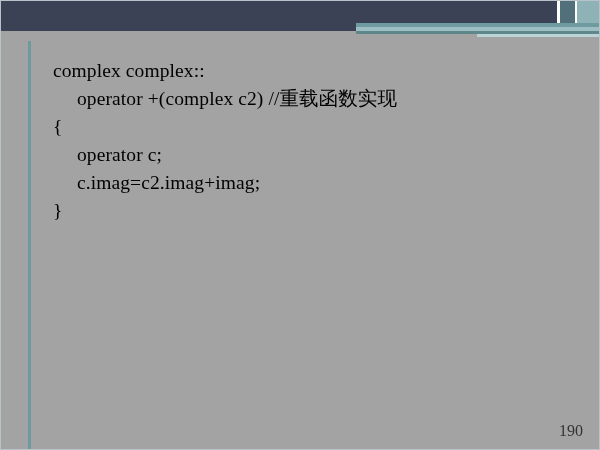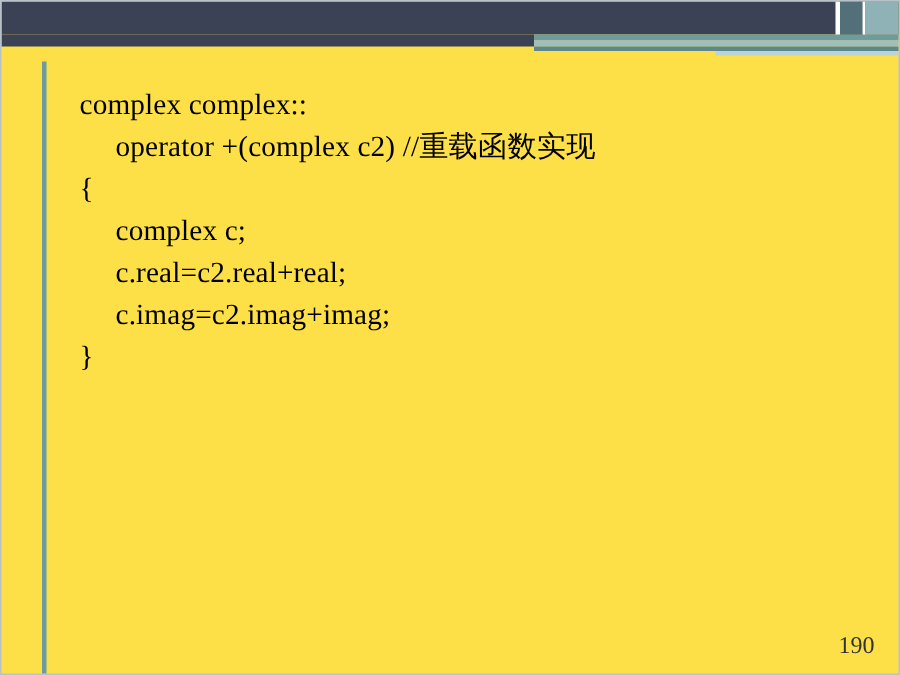--- a/index.html
+++ b/index.html
@@ -12,21 +12,21 @@
     background: #ffffff;
     font-family: "Liberation Serif", serif;
     overflow: hidden;
   }
   .slide {
     position: relative;
     width: 600px;
     height: 450px;
     box-sizing: border-box;
     border: 1px solid #b9c2c8;
-    background: #fde047;
+    background: #a3a3a3;
     overflow: hidden;
   }
   
   .topband {
     position: absolute;
     left: 0;
     top: 0;
     width: 600px;
     height: 40px;
     overflow: hidden;
@@ -163,21 +163,20 @@
     <div class="band-white-gap2"></div>
     <div class="band-teal-f"></div>
   </div>
 
   <div class="leftrule"></div>
 
   <div class="content">
     <div class="code-line">complex complex::</div>
     <div class="code-line indent1">operator +(complex c2) //重载函数实现</div>
     <div class="code-line">{</div>
-    <div class="code-line indent1">complex c;</div>
-    <div class="code-line indent1">c.real=c2.real+real;</div>
+    <div class="code-line indent1">operator c;</div>
     <div class="code-line indent1">c.imag=c2.imag+imag;</div>
     <div class="code-line">}</div>
   </div>
 
   <div class="pagenum">190</div>
 
 </div>
 
 </body></html>

